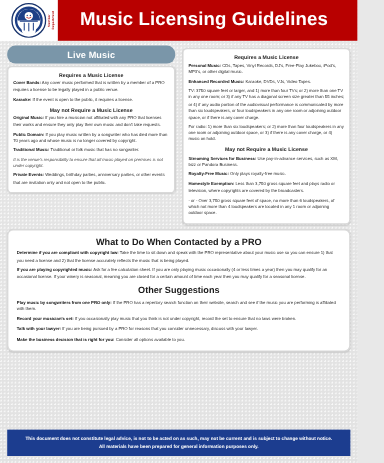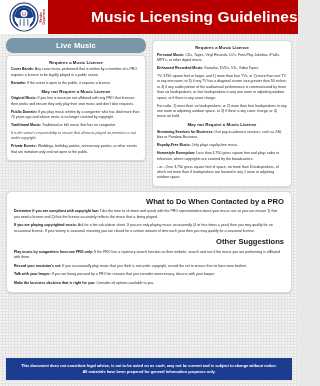--- a/index.html
+++ b/index.html
@@ -48,21 +48,20 @@
     background: #b80000;
     display: flex; align-items: center; justify-content: center;
     padding-right: 6px;
   }
   .title-bar h1 {
     color: #ffffff;
     font-size: 15.5px;
     font-weight: bold;
     letter-spacing: .1px;
     white-space: nowrap;
-    padding-left: 43px;
   }
 
   
   .columns {
     display: flex;
     gap: 6px;
     padding: 4px 6px 0 6px;
   }
   .col { flex: 1 1 0; min-width: 0; }
 
@@ -109,21 +108,21 @@
   
   .lower {
     margin: 4px 6px 0 6px;
     background: #ffffff;
     border: 0.5px solid #d9d9d9;
     border-radius: 5px;
     padding: 5px 7px 6px 7px;
     box-shadow: 0 0.5px 1.2px rgba(0,0,0,.10);
   }
   .lower h2 {
-    text-align: right;
+    text-align: center;
     font-size: 7.6px;
     font-weight: bold;
     color: #1b1b1b;
     margin-bottom: 3.5px;
   }
   .lower h2.second { }
   .lower p {
     font-size: 3.55px;
     line-height: 1.55;
     color: #2a2a2a;

